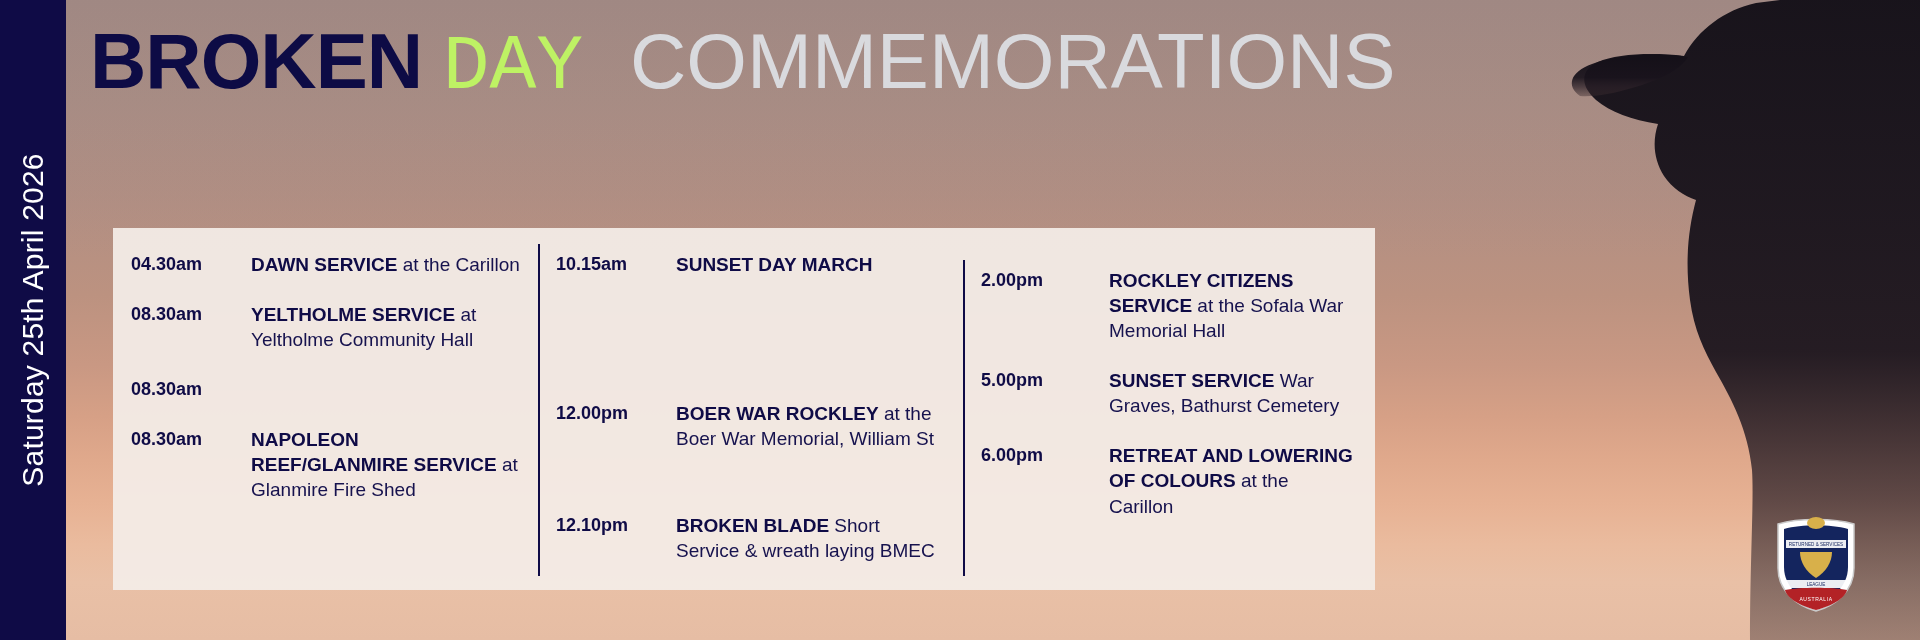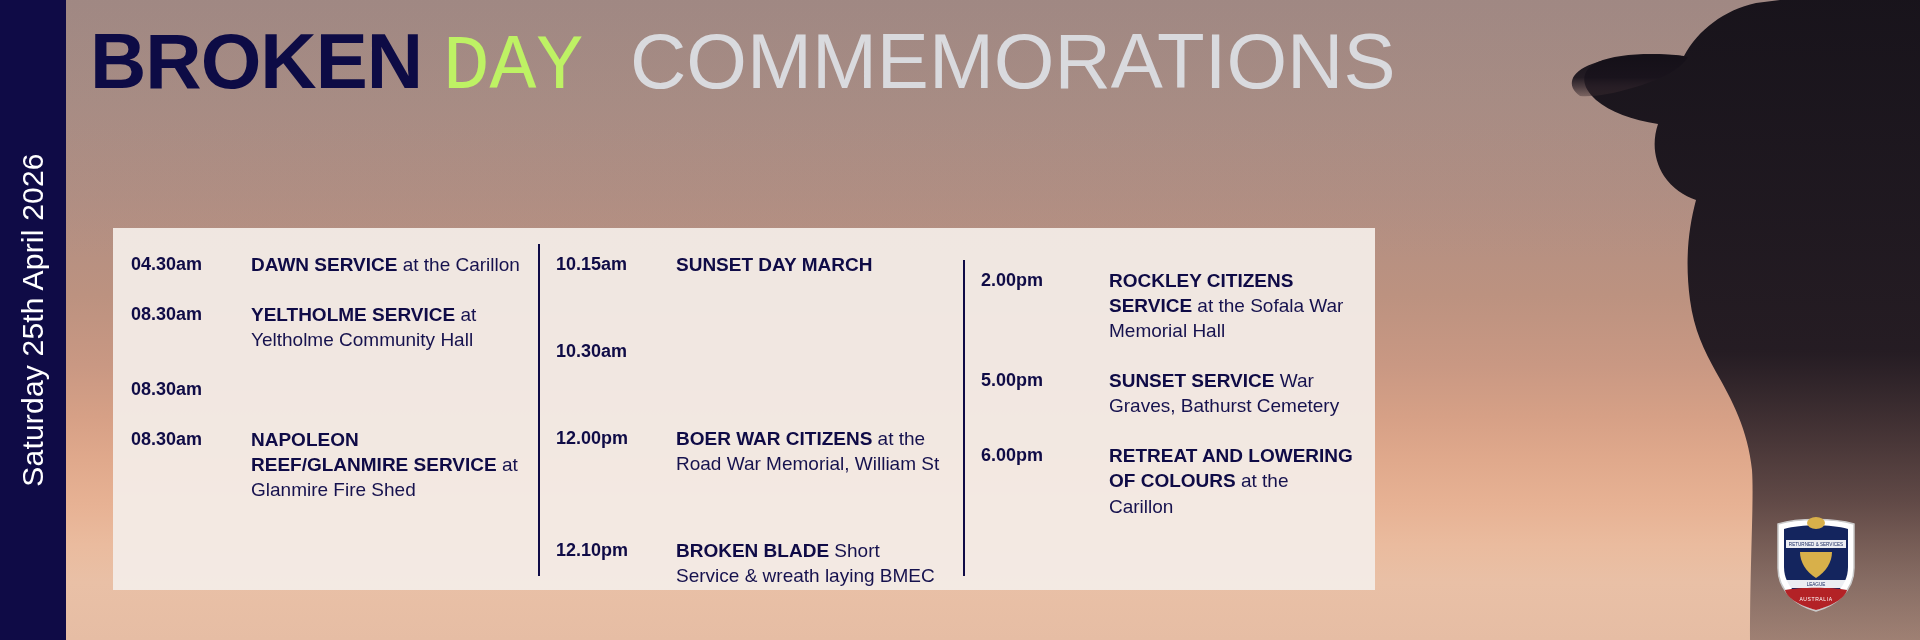--- a/index.html
+++ b/index.html
@@ -219,25 +219,24 @@
       </div>
     </div>
 
     <div class="col col-2">
       <div class="col-div"></div>
       <div class="row">
         <div class="time">10.15am</div>
         <div class="desc"><b>SUNSET DAY MARCH</b><span></span></div>
       </div>
       <div class="row">
-        <div class="time">10.30am</div>
       </div>
       <div class="row">
         <div class="time">12.00pm</div>
-        <div class="desc"><b>BOER WAR CITIZENS</b><span> at the Road War Memorial, William St</span></div>
+        <div class="desc"><b>BOER WAR ROCKLEY</b><span> at the Boer War Memorial, William St</span></div>
       </div>
       <div class="row">
         <div class="time">12.10pm</div>
         <div class="desc"><b>BROKEN BLADE</b><span> Short Service &amp; wreath laying BMEC</span></div>
       </div>
     </div>
 
     <div class="col col-3">
       <div class="col-div"></div>
       <div class="row">

